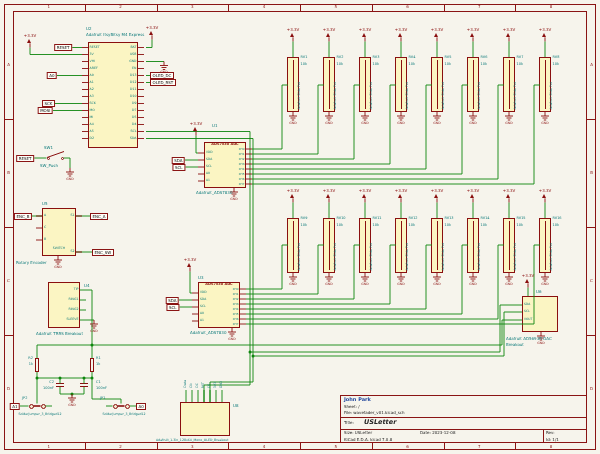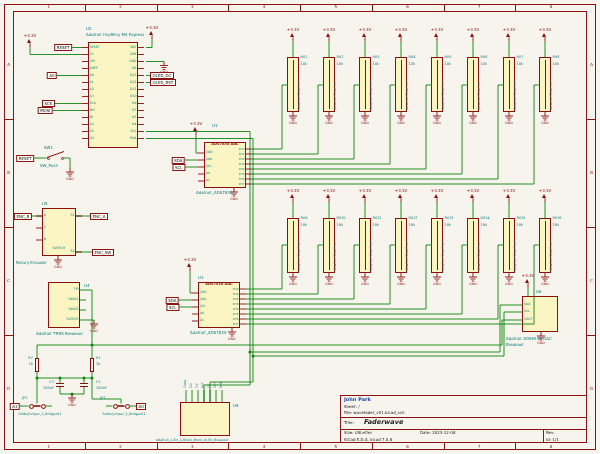--- a/index.html
+++ b/index.html
@@ -388,21 +388,21 @@
 
   <div class="fl" style="left:340px;top:395px;width:1px;height:48px"></div>
   <div class="fl" style="left:340px;top:395px;width:247px;height:1px"></div>
   <div class="fl" style="left:340px;top:417px;width:247px;height:0.7px"></div>
   <div class="fl" style="left:340px;top:429px;width:247px;height:0.7px"></div>
   <div class="fl" style="left:543px;top:429px;width:0.7px;height:14px"></div>
   <div class="t px5 cb b" style="left:344px;top:397px">John Park</div>
   <div class="t px4 ct" style="left:344px;top:404.5px">Sheet: /</div>
   <div class="t px4 ct" style="left:344px;top:410.5px">File: wavefader_v01.kicad_sch</div>
   <div class="t px4 ct" style="left:344px;top:421px">Title:</div>
-  <div class="t px65 ct b i" style="left:364px;top:419px">Faderwave</div>
+  <div class="t px65 ct b i" style="left:364px;top:419px">USLetter</div>
   <div class="t px4 ct" style="left:344px;top:431px">Size: USLetter</div>
   <div class="t px4 ct" style="left:420px;top:431px">Date: 2023-12-08</div>
   <div class="t px4 ct" style="left:546px;top:431px">Rev:</div>
   <div class="t px4 ct" style="left:344px;top:438.3px">KiCad E.D.A.  kicad 7.0.8</div>
   <div class="t px4 ct" style="left:546px;top:438.3px">Id: 1/1</div>
 
 <div class="t" style="left: 48.875px; top: 4.5px; font-size: 4px; color: rgb(138, 20, 20); transform: translateX(-50%);">1</div>
     <div class="t" style="left: 48.875px; top: 444.8px; font-size: 4px; color: rgb(138, 20, 20); transform: translateX(-50%);">1</div>
     <div class="t" style="left: 120.625px; top: 4.5px; font-size: 4px; color: rgb(138, 20, 20); transform: translateX(-50%);">2</div>
     <div class="t" style="left: 120.625px; top: 444.8px; font-size: 4px; color: rgb(138, 20, 20); transform: translateX(-50%);">2</div>

